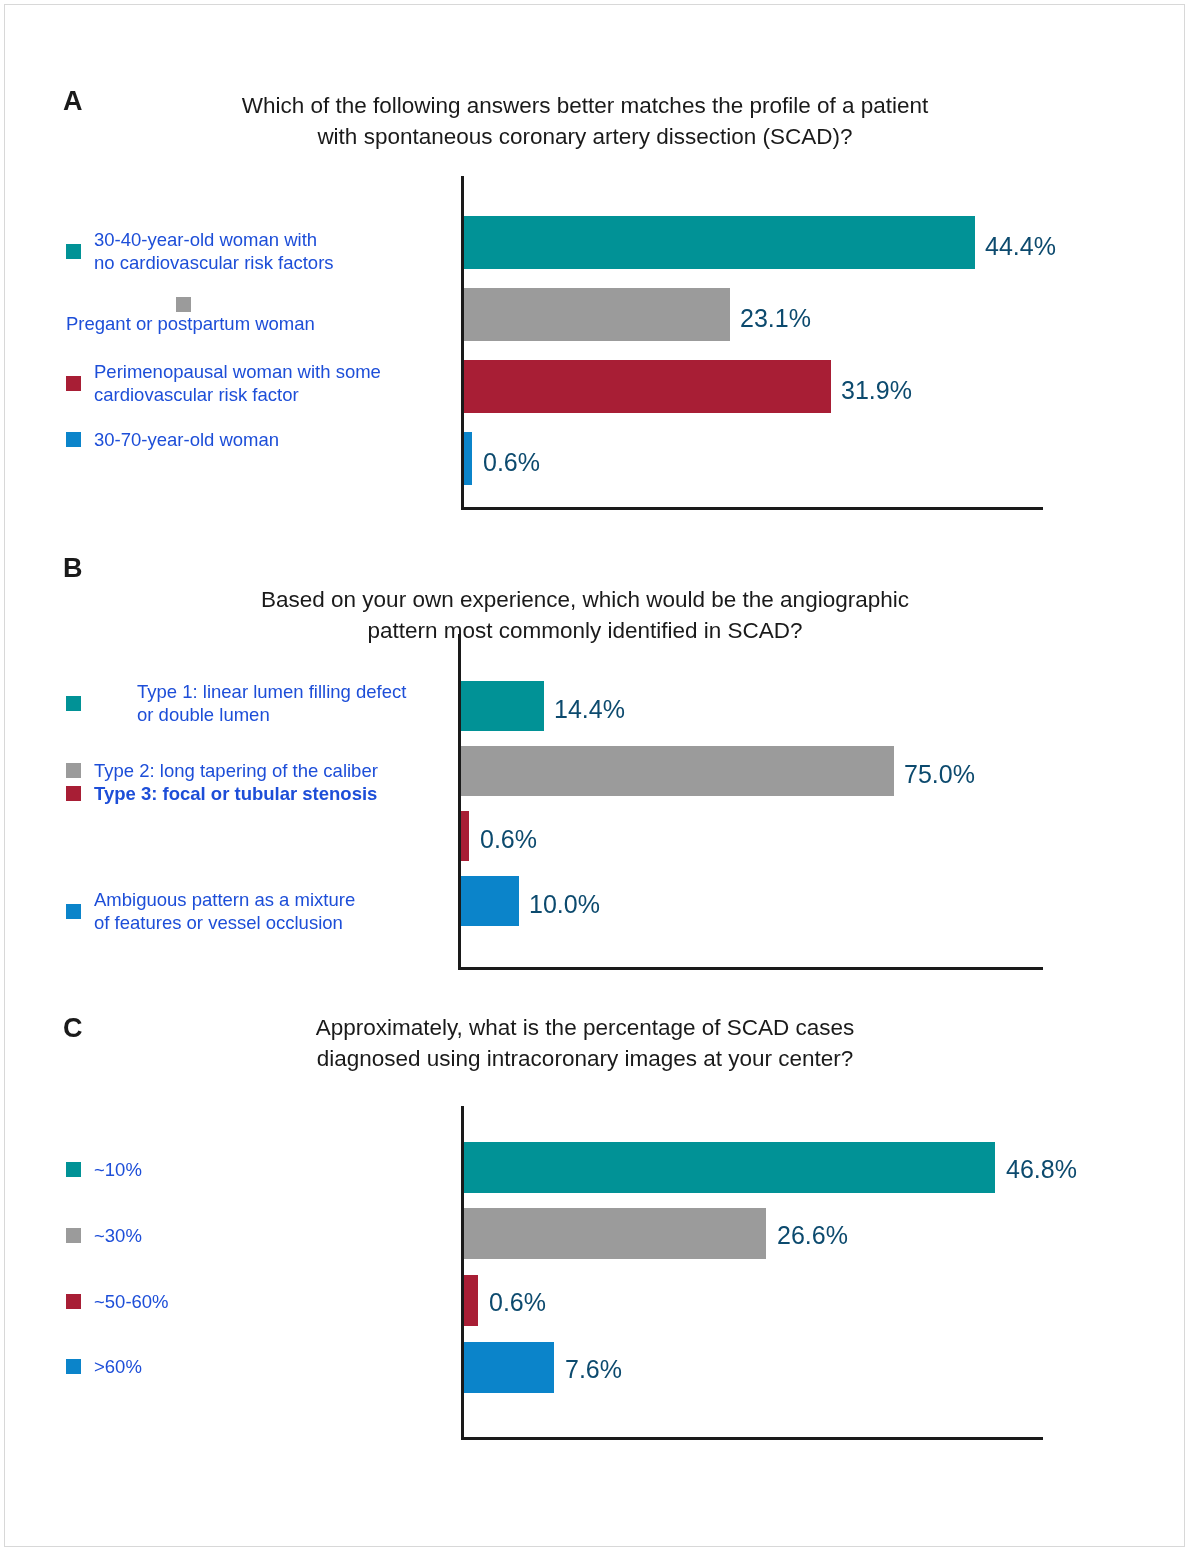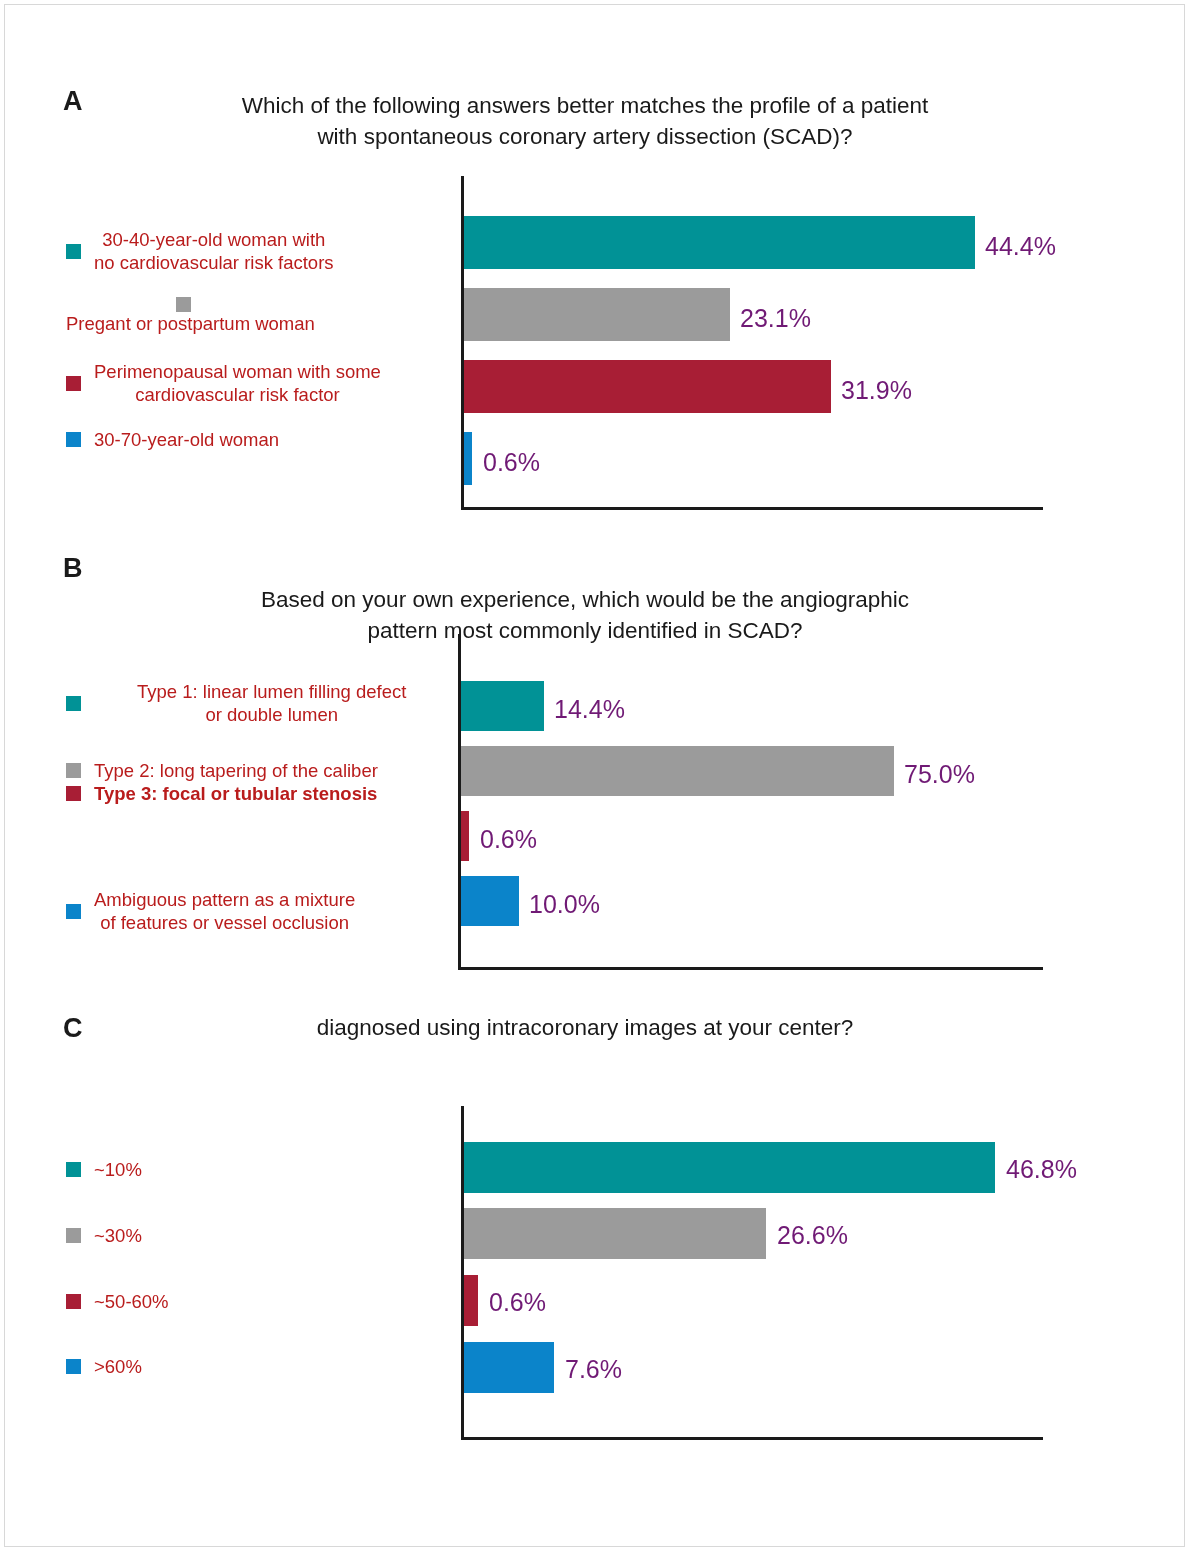--- a/index.html
+++ b/index.html
@@ -61,23 +61,22 @@
   }
   .swatch {
     width: 15px;
     height: 15px;
     flex: 0 0 15px;
     margin-right: 13px;
   }
   .legend-label {
     font-size: 18.5px;
     line-height: 23px;
-    color: #b91c1c;
+    color: #1d4ed8;
     white-space: pre-line;
-    text-align: center;
   }
 
   
   .plot { position: absolute; }
   .axis-y {
     position: absolute;
     left: 0;
     top: 0;
     width: 3px;
     background: #1a1a1a;
@@ -89,21 +88,21 @@
     background: #1a1a1a;
   }
   .bar {
     position: absolute;
     left: 3px;
   }
   .bar-value {
     position: absolute;
     font-size: 25px;
     line-height: 1;
-    color: #701a75;
+    color: #0c4a6e;
     white-space: nowrap;
   }
 </style>
 </head>
 <body>
 
 <div class="page-border"></div>
 
 <div class="panel" style="top:0;height:520px;">
   <div class="panel-letter" style="left:63px;top:86px;">A</div>
@@ -193,20 +192,21 @@
     <div class="bar-value" style="left:22px;top:193px;">0.6%</div>
 
     <div class="bar" style="top:242px;height:50px;width:58px;background:#0b84ca;"></div>
     <div class="bar-value" style="left:71px;top:258px;">10.0%</div>
   </div>
 </div>
 
 <div class="panel" style="top:0;height:520px;">
   <div class="panel-letter" style="left:63px;top:1013px;">C</div>
   <div class="panel-title" style="left:120px;top:1012px;width:930px;">
+    <span class="tline">Approximately, what is the percentage of SCAD cases</span>
     <span class="tline">diagnosed using intracoronary images at your center?</span>
   </div>
 
   <div class="legend">
     <div class="legend-row" style="top:1158px;">
       <span class="swatch" style="background:#019296;"></span>
       <span class="legend-label">~10%</span>
     </div>
     <div class="legend-row" style="top:1224px;">
       <span class="swatch" style="background:#9b9b9b;"></span>

